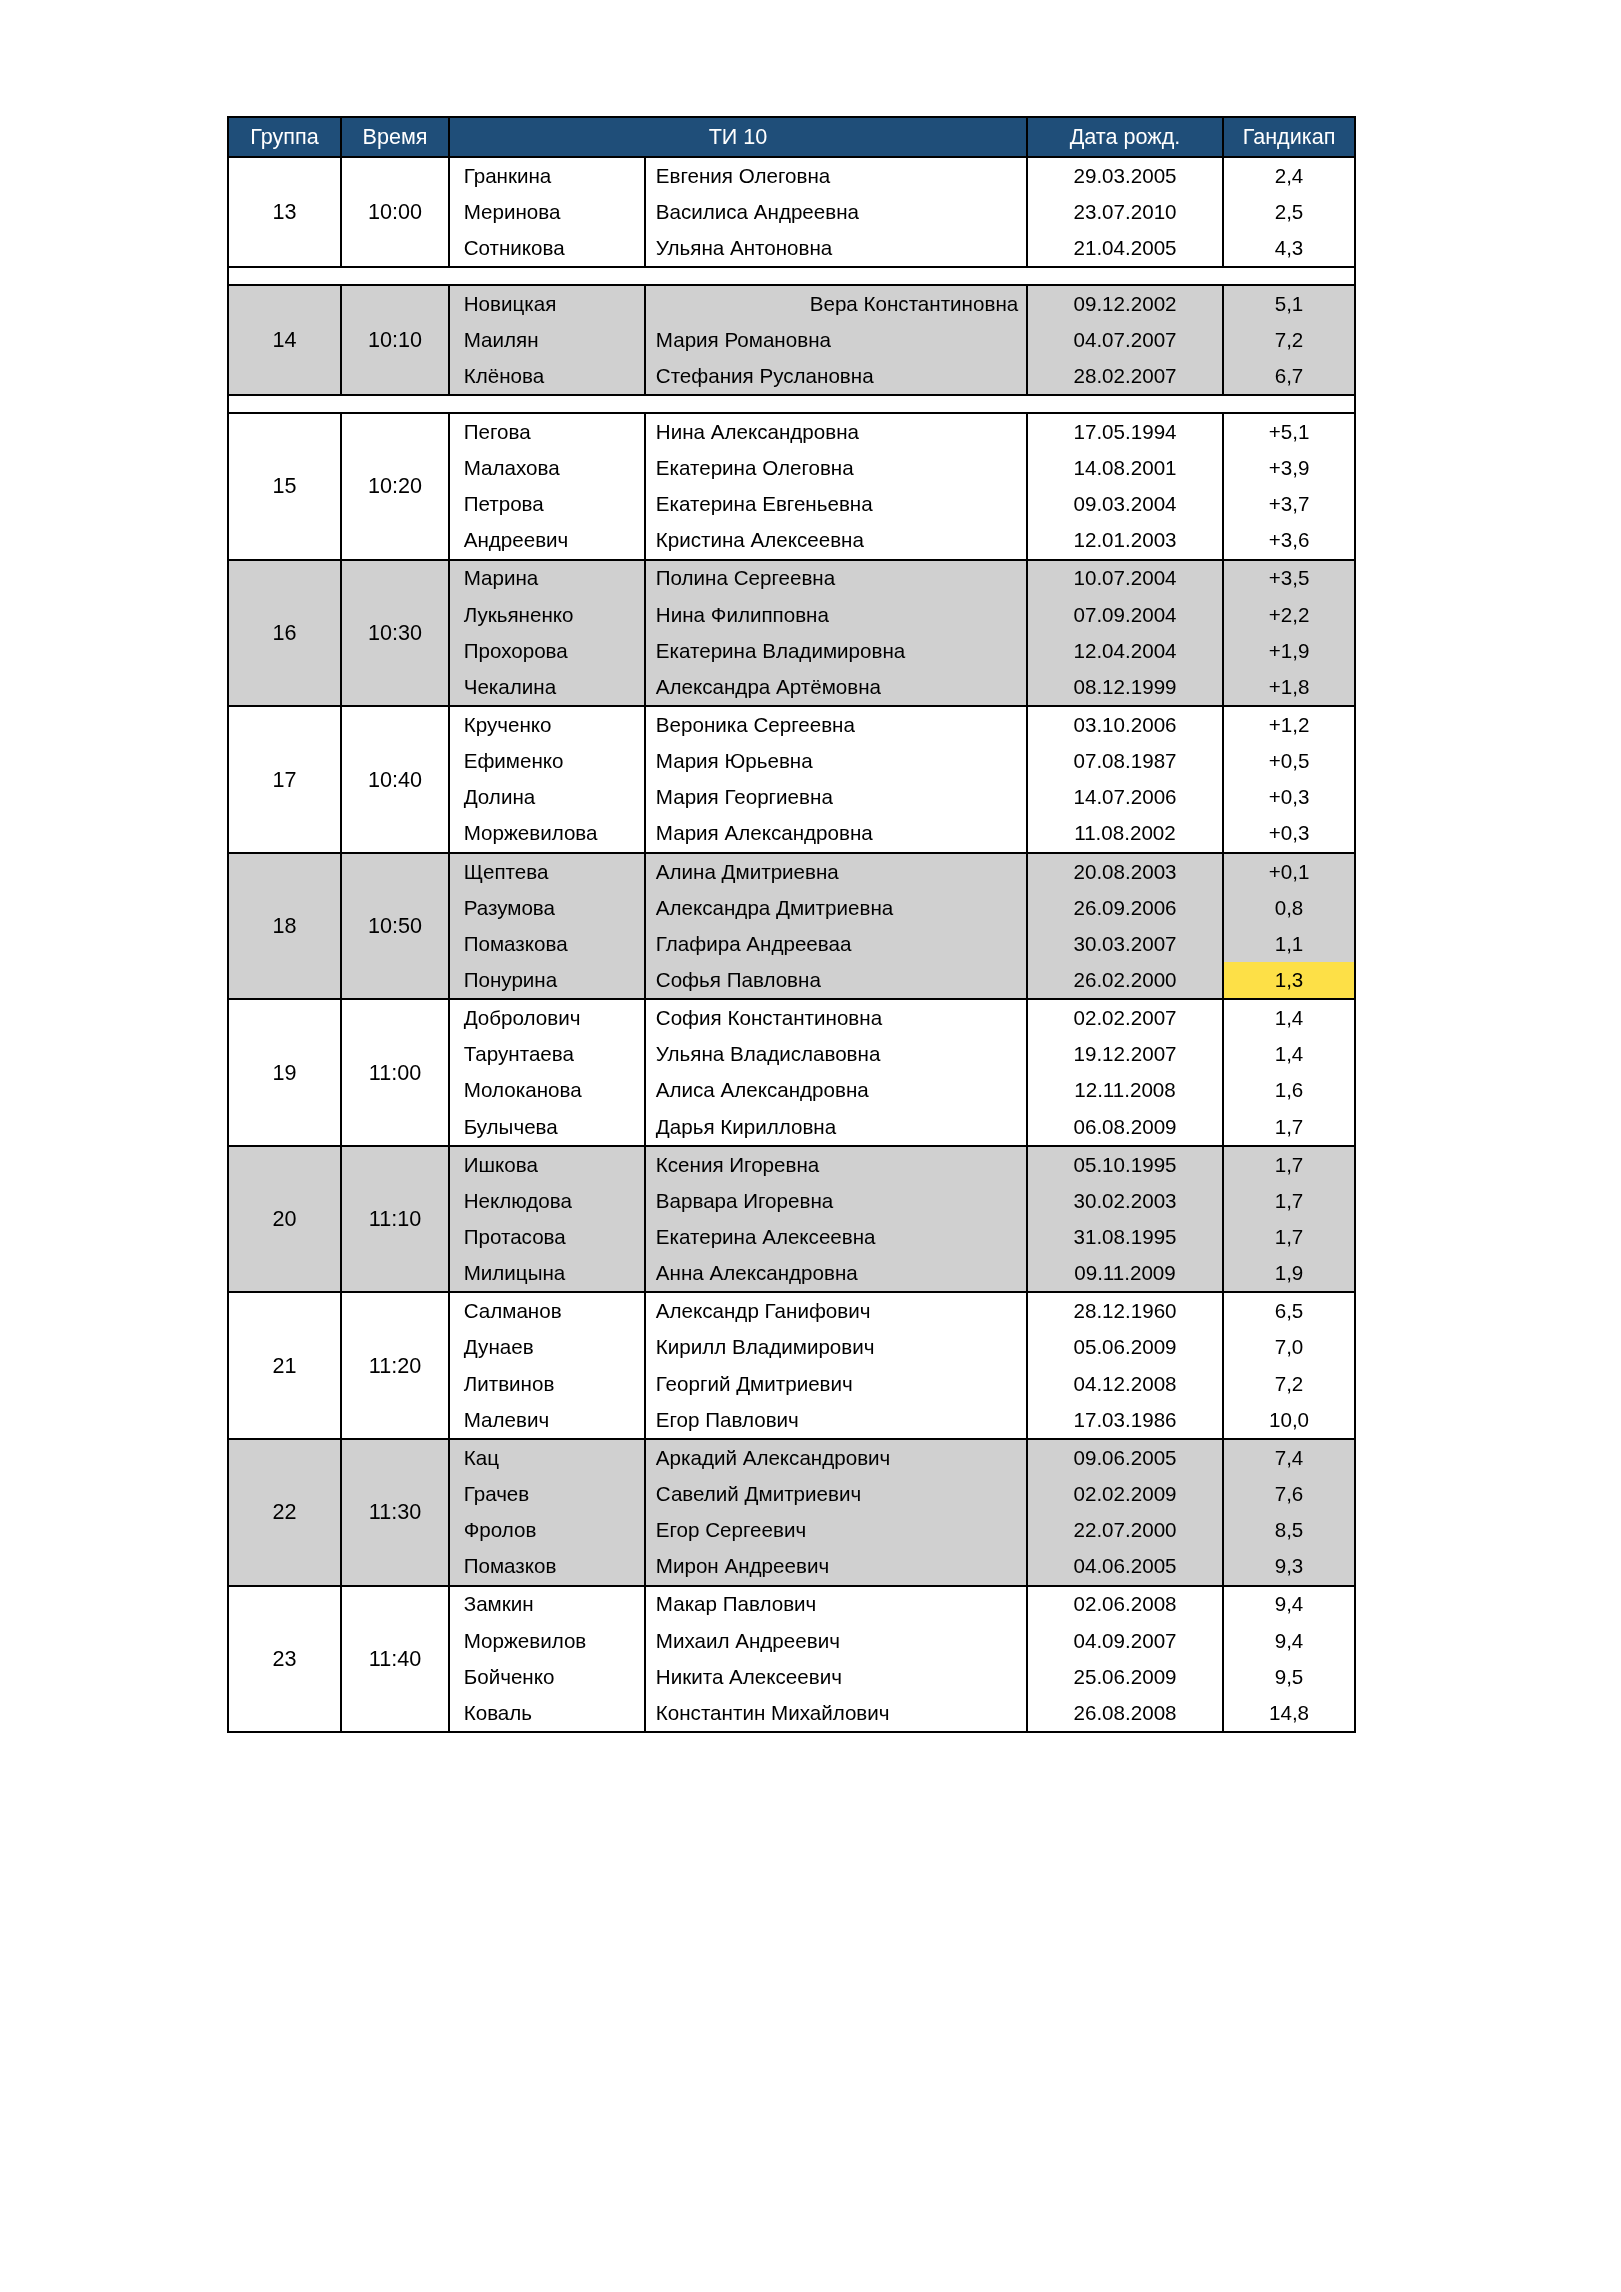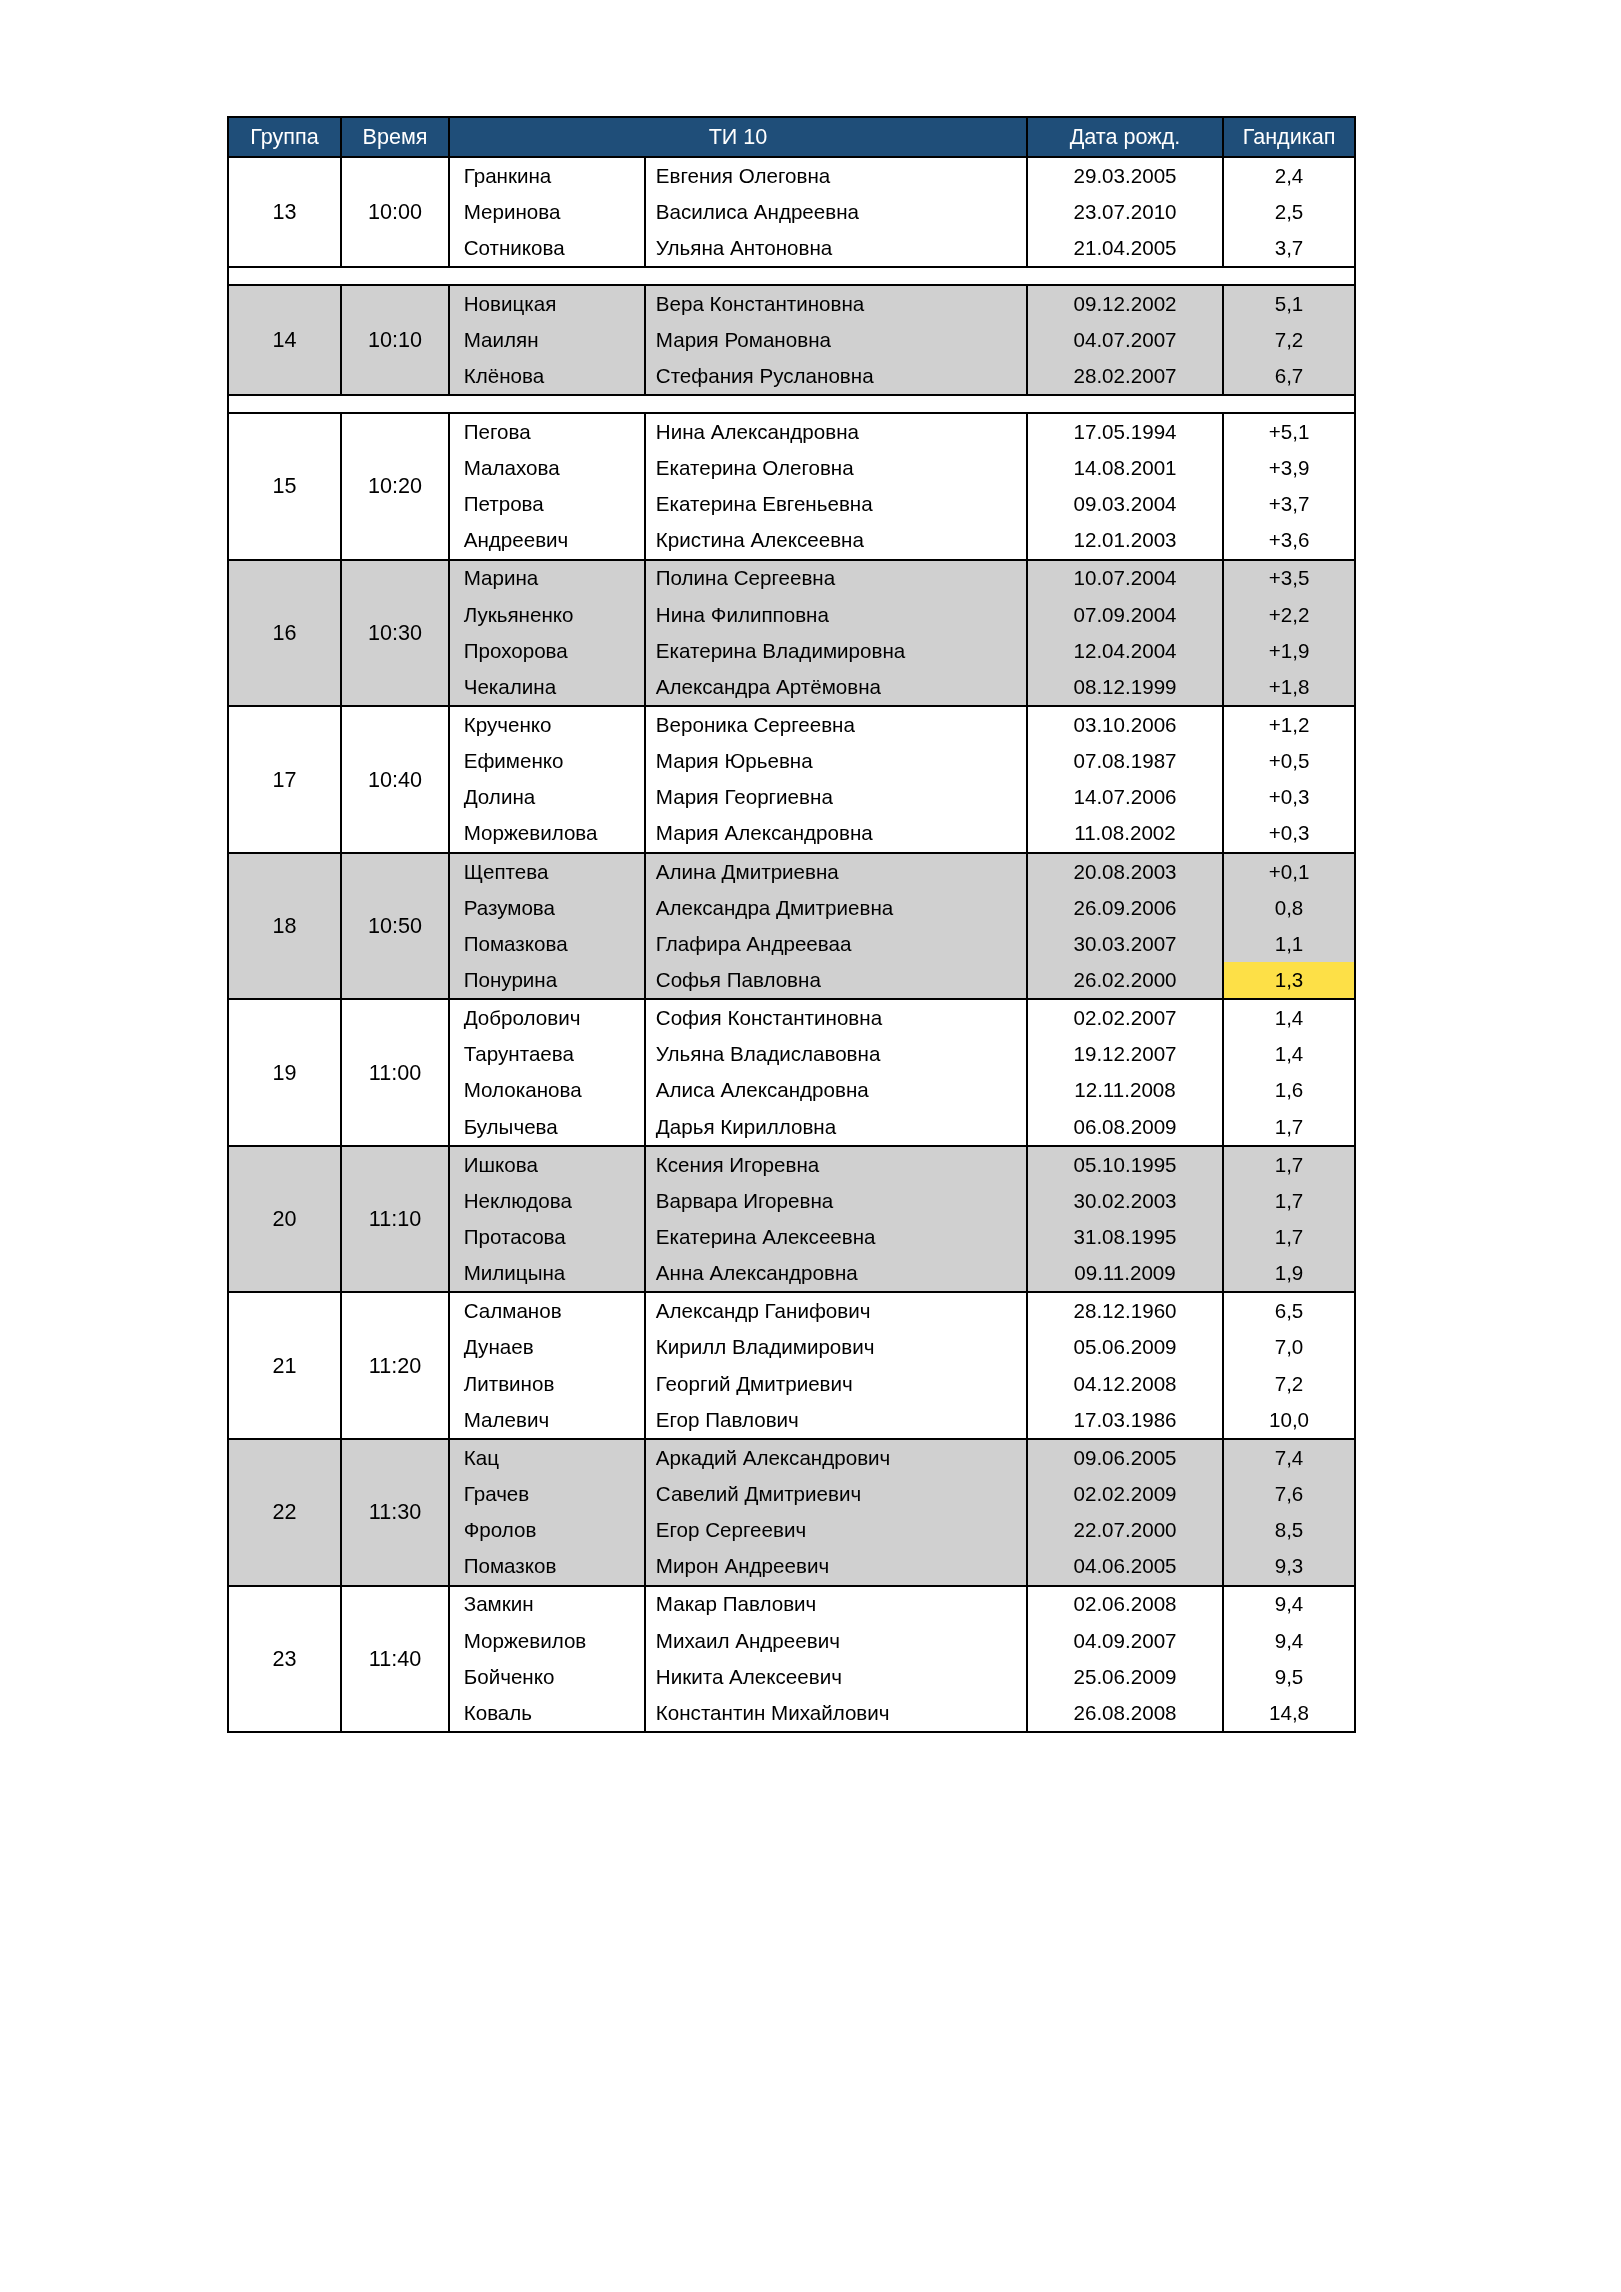--- a/index.html
+++ b/index.html
@@ -144,30 +144,30 @@
           <tr class="plain">
             <td class="lastname">Меринова</td>
             <td class="firstname">Василиса Андреевна</td>
             <td class="dob">23.07.2010</td>
             <td class="hcp">2,5</td>
           </tr>
           <tr class="plain group-last">
             <td class="lastname">Сотникова</td>
             <td class="firstname">Ульяна Антоновна</td>
             <td class="dob">21.04.2005</td>
-            <td class="hcp">3,7</td>
+            <td class="hcp">4,3</td>
           </tr>
           <tr class="spacer">
             <td colspan="6" class="gap-cell"></td>
           </tr>
           <tr class="plain-shaded shaded group-first">
             <td class="group" rowspan="3" style="background: rgb(208, 208, 208);">14</td>
             <td class="time" rowspan="3" style="background: rgb(208, 208, 208);">10:10</td>
             <td class="lastname" style="background: rgb(208, 208, 208);">Новицкая</td>
-            <td class="firstname" style="background: rgb(208, 208, 208);">Вера Константиновна</td>
+            <td class="firstname" style="background: rgb(208, 208, 208); text-align: right;">Вера Константиновна</td>
             <td class="dob" style="background: rgb(208, 208, 208);">09.12.2002</td>
             <td class="hcp" style="background: rgb(208, 208, 208);">5,1</td>
           </tr>
           <tr class="plain-shaded shaded">
             <td class="lastname" style="background: rgb(208, 208, 208);">Маилян</td>
             <td class="firstname" style="background: rgb(208, 208, 208);">Мария Романовна</td>
             <td class="dob" style="background: rgb(208, 208, 208);">04.07.2007</td>
             <td class="hcp" style="background: rgb(208, 208, 208);">7,2</td>
           </tr>
           <tr class="plain-shaded shaded group-last">

